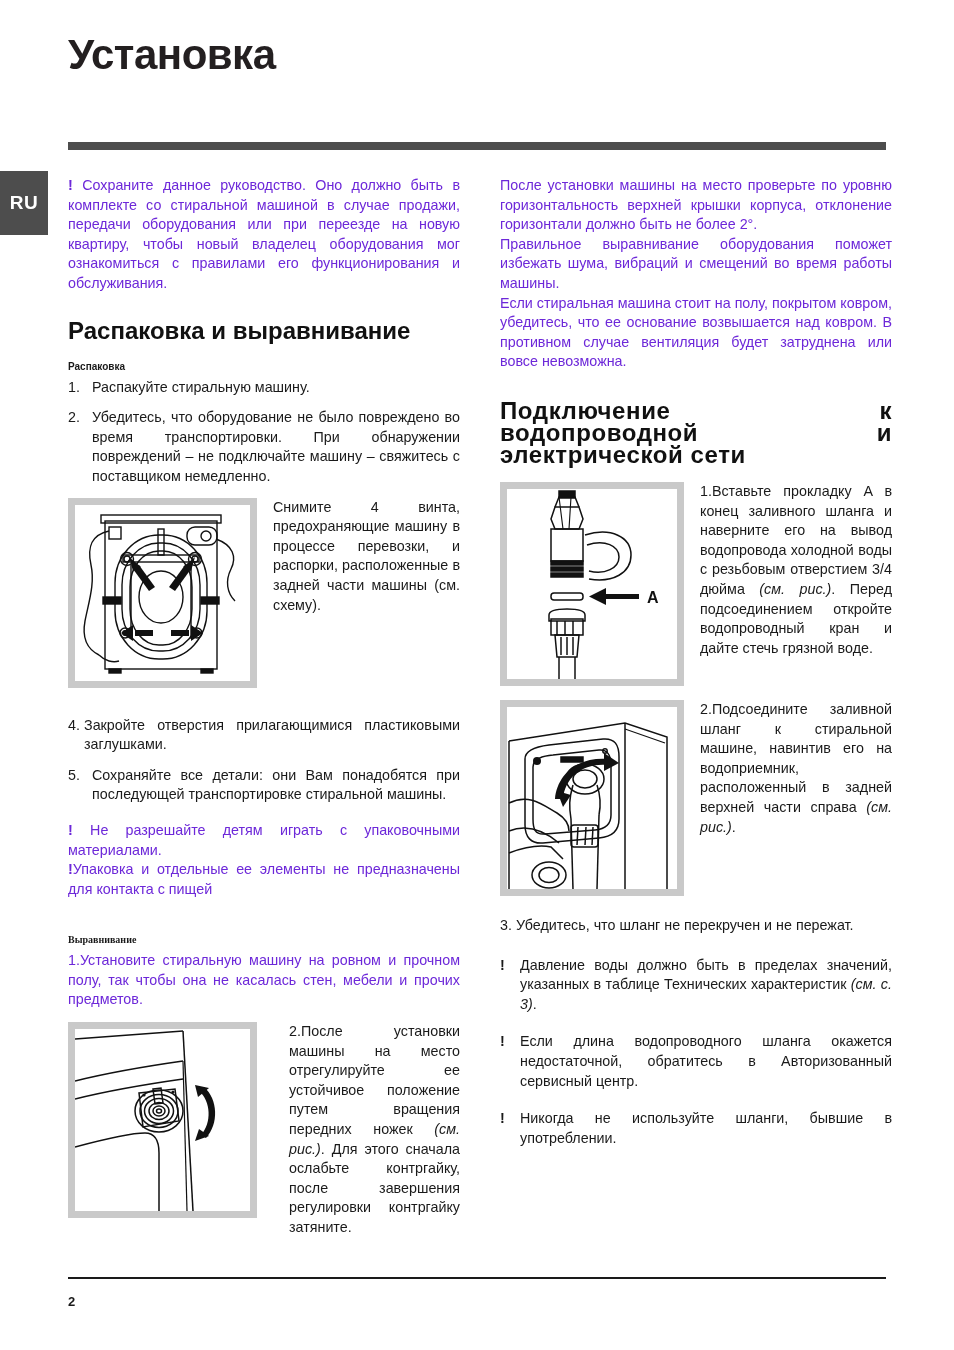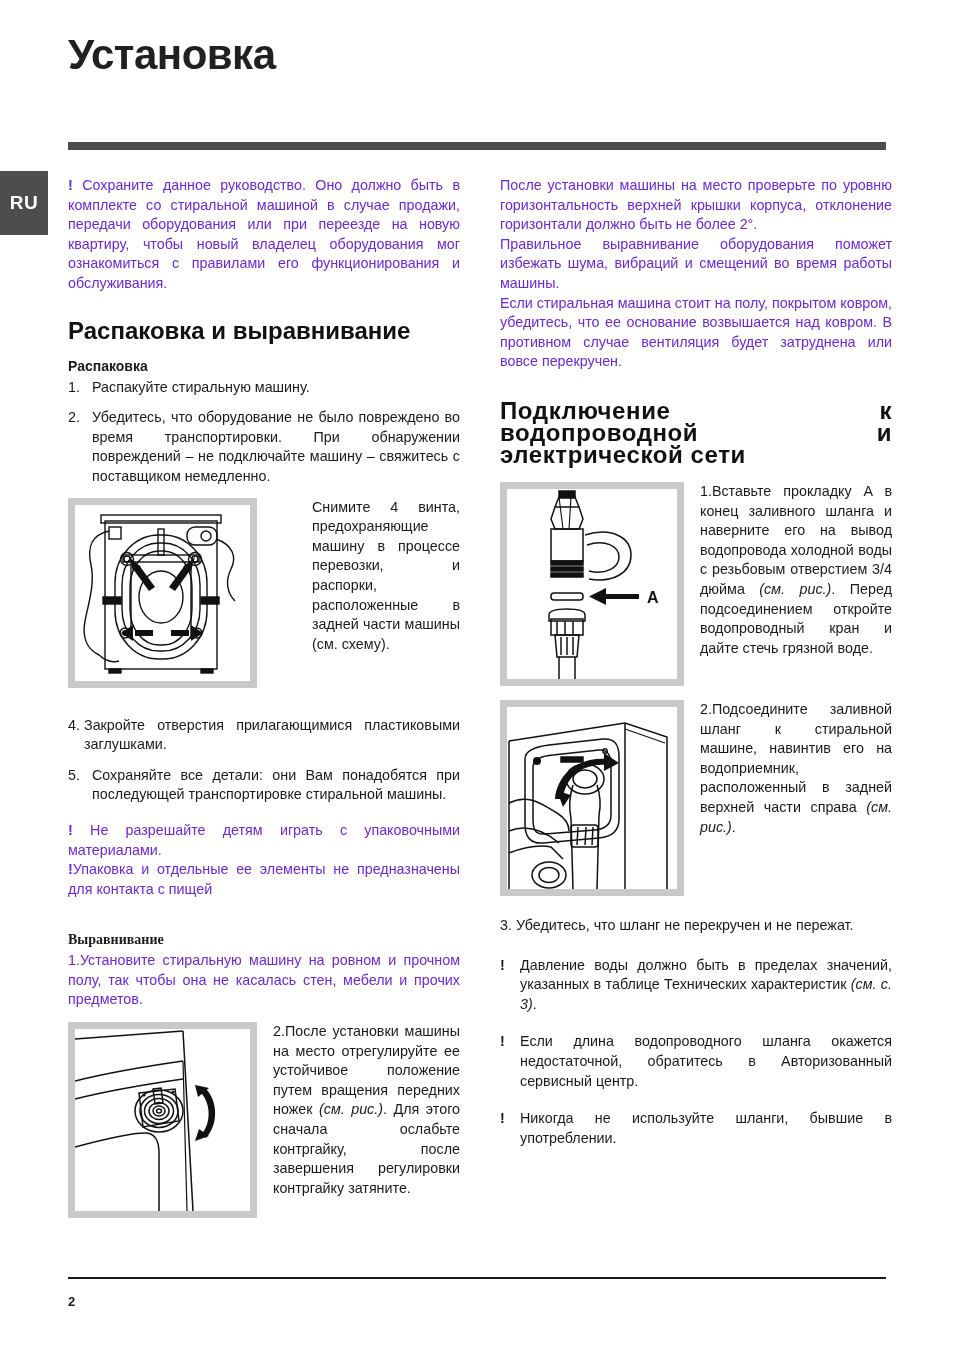--- a/index.html
+++ b/index.html
@@ -88,21 +88,21 @@
     color: #111111;
   }
   h2.sec.spaced {
     letter-spacing: 0.6px;
   }
   h2.sec.spaced .l1 { display: block; text-align: justify; text-align-last: justify; }
   h2.sec.spaced .l2 { display: block; }
 
   h3.sub {
     margin: 0 0 3px 0;
-    font-size: 14px;
+    font-size: 10px;
     font-weight: bold;
     line-height: 17px;
   }
   h3.sub.gap { margin-top: 26px; font-family: Liberation Serif, serif; }
 
   
   .num-item {
     position: relative;
     margin: 0 0 11px 0;
     padding-left: 24px;
@@ -193,21 +193,21 @@
 
 
     <h2 class="sec" style="margin-top:26px;margin-bottom:16px;">Распаковка и выравнивание</h2>
 
     <h3 class="sub">Распаковка</h3>
 
     <div class="num-item"><span class="num">1.</span><span>Распакуйте стиральную машину.</span></div>
 
     <div class="num-item"><span class="num">2.</span><span>Убедитесь, что оборудование не было повреждено во время транспортировки. При обнаружении повреждений – не подключайте машину – свяжитесь с поставщиком немедленно.</span></div>
 
-    <div class="figrow" style="min-height:200px;margin-top:10px;padding-left:39px;">
+    <div class="figrow" style="min-height:200px;margin-top:10px;">
       <div class="figbox" style="width:189px;height:190px;">
         <svg width="175" height="176" viewBox="0 0 175 176">
           <g fill="none" stroke="#111" stroke-width="1.4">
 
             <rect x="30" y="16" width="112" height="148"></rect>
 
             <rect x="26" y="10" width="120" height="8"></rect>
 
             <rect x="34" y="164" width="12" height="4" fill="#111"></rect>
             <rect x="126" y="164" width="12" height="4" fill="#111"></rect>
@@ -270,21 +270,21 @@
     <div class="num-item"><span class="num">5.</span><span>Сохраняйте все детали: они Вам понадобятся  при последующей транспортировке стиральной машины.</span></div>
 
     <p class="body tight" style="margin-top:16px;"><span class="bang">!</span> <span>Не разрешайте детям играть с упаковочными материалами.</span></p>
 
     <p class="body tight justify-last-left"><span class="bang">!</span><span>Упаковка и отдельные ее элементы не предназначены для контакта с пищей</span></p>
 
     <h3 class="sub gap" style="margin-top:32px;">Выравнивание</h3>
 
     <p class="body tight justify-last-left"><span>1.</span><span>Установите стиральную машину на ровном и прочном полу, так чтобы она не касалась стен, мебели и прочих предметов.</span></p>
 
-    <div class="figrow" style="min-height:196px;margin-top:12px;">
+    <div class="figrow" style="min-height:196px;margin-top:12px;padding-left:16px;">
       <div class="figbox" style="width:189px;height:196px;">
         <svg width="175" height="182" viewBox="0 0 175 182">
           <g fill="none" stroke="#111" stroke-width="1.5">
 
             <path d="M0 10 L108 2"></path>
             <path d="M0 52 C40 42 80 36 108 32"></path>
             <path d="M0 70 C40 60 80 54 108 50"></path>
 
             <path d="M108 2 L118 182"></path>
             <path d="M108 32 L112 182" stroke-width="1.2"></path>
@@ -317,21 +317,21 @@
         <span>2.</span><span>После установки машины на место отрегулируйте ее устойчивое положение путем вращения передних ножек </span><em>(см. рис.)</em><span>. Для этого сначала ослабьте контргайку, после завершения регулировки контргайку затяните.</span>
       </div>
     </div>
 
   </div>
 
   <div class="col col-right">
 
     <p class="body tight justify-last-left">После установки машины на место проверьте по уровню горизонтальность верхней крышки корпуса, отклонение горизонтали должно быть не более 2°.</p>
     <p class="body tight justify-last-left">Правильное выравнивание оборудования поможет избежать шума, вибраций и смещений во время работы машины.</p>
-    <p class="body tight justify-last-left">Если стиральная машина стоит на полу, покрытом ковром, убедитесь, что ее основание возвышается над ковром. В противном случае вентиляция будет затруднена или вовсе перекручен.</p>
+    <p class="body tight justify-last-left">Если стиральная машина стоит на полу, покрытом ковром, убедитесь, что ее основание возвышается над ковром. В противном случае вентиляция будет затруднена или вовсе невозможна.</p>
 
     <h2 class="sec spaced" style="margin-top:28px;margin-bottom:16px;">
       <span class="l1">Подключение к водопроводной и</span>
       <span class="l2">электрической сети</span>
     </h2>
 
 
     <div class="figrow" style="min-height:204px;margin-top:6px;">
       <div class="figbox" style="width:184px;height:204px;">
         <svg width="170" height="190" viewBox="0 0 170 190">

